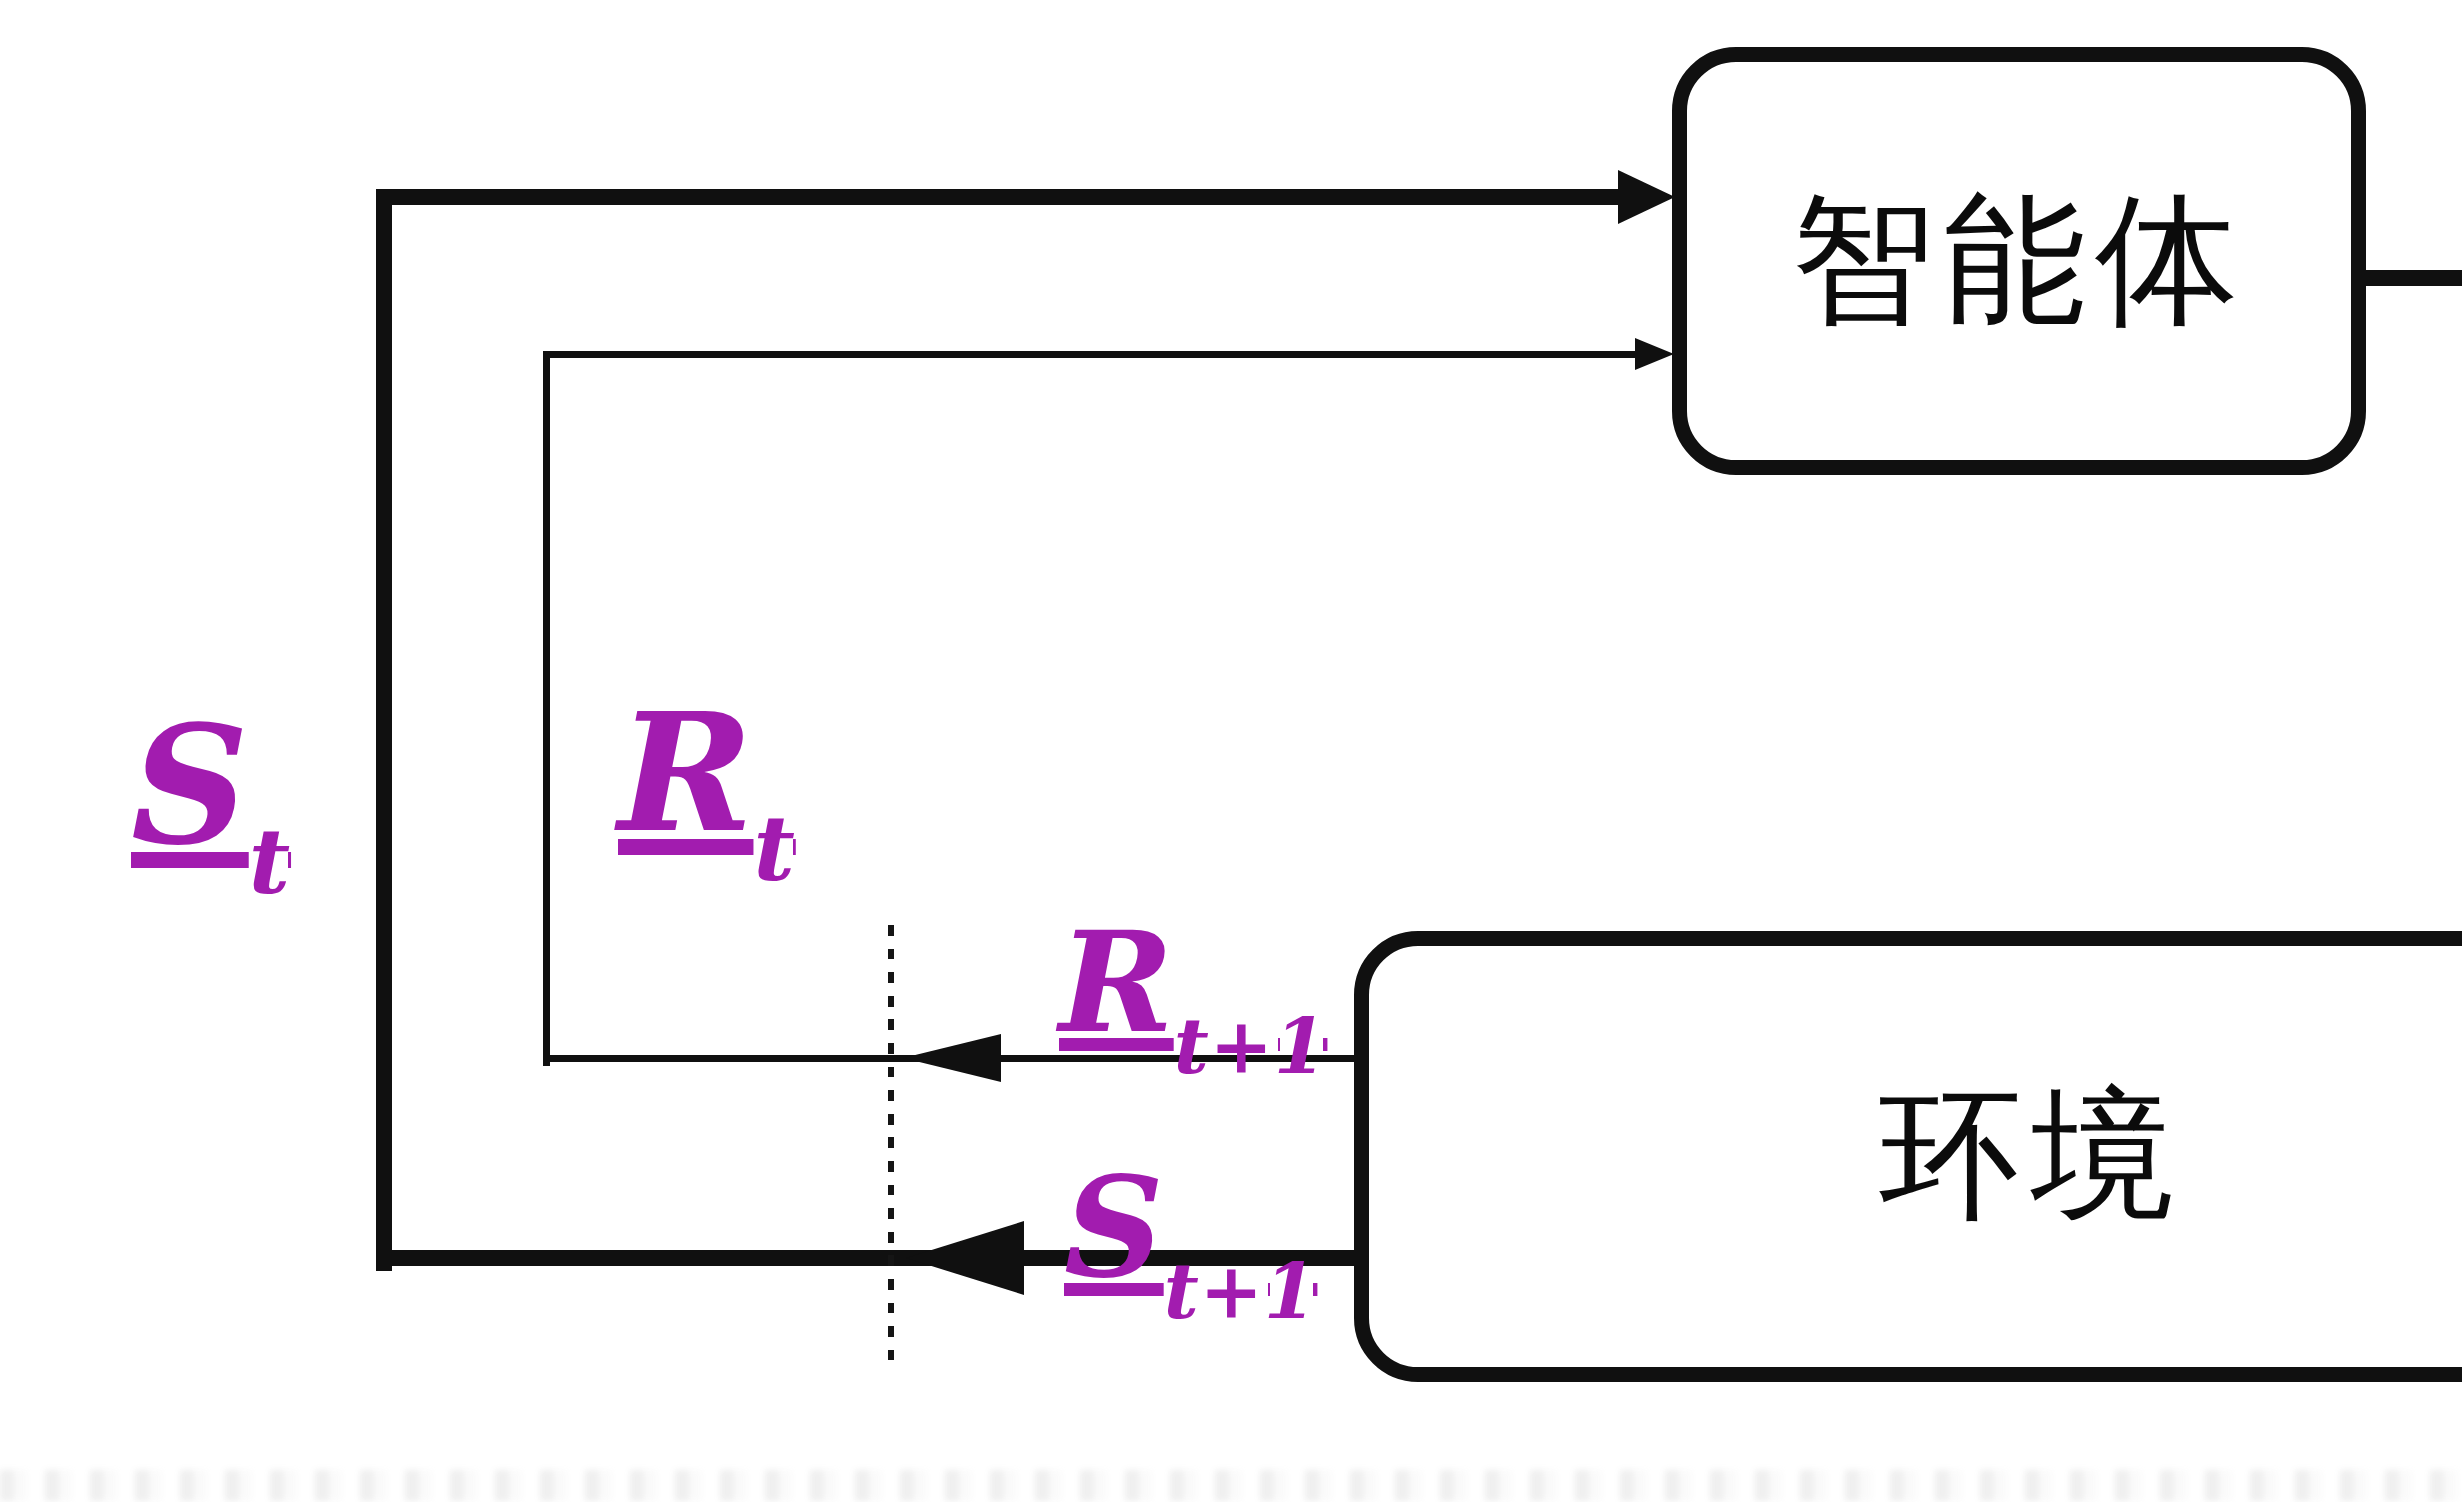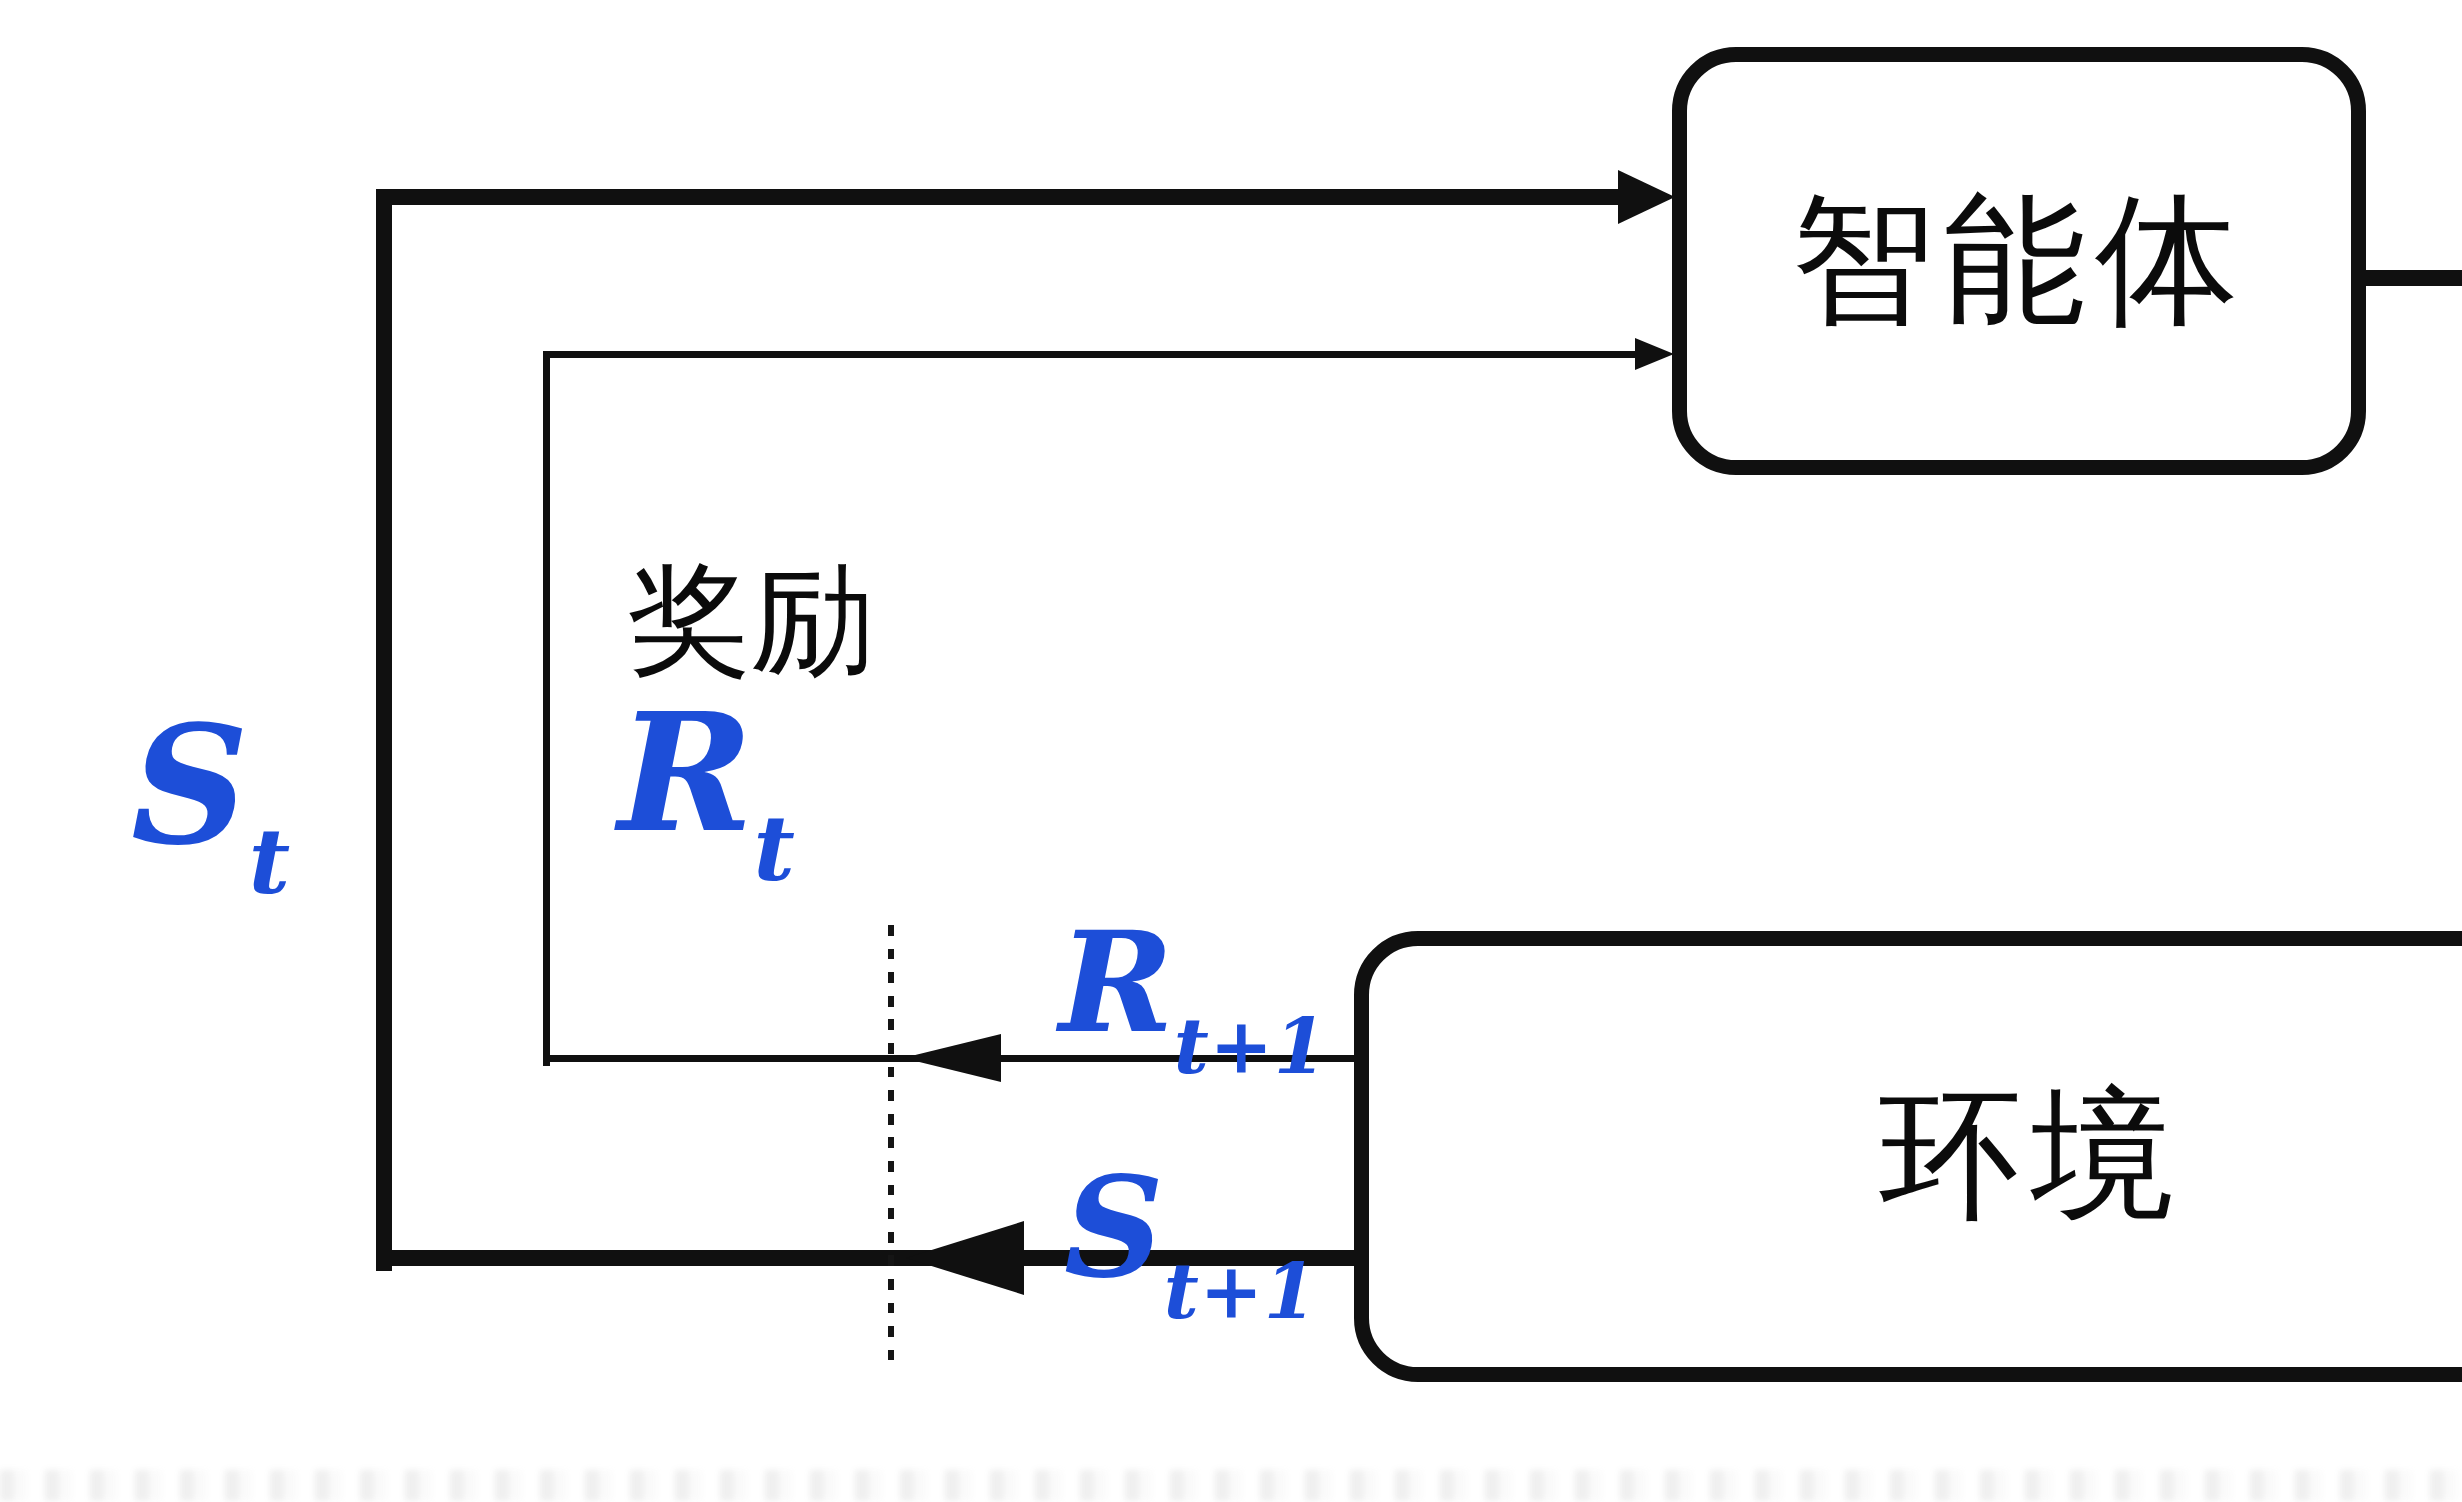--- a/index.html
+++ b/index.html
@@ -32,21 +32,21 @@
   .cn-label {
     position: absolute;
     font-family: "Liberation Serif", serif;
     font-size: 123px; line-height: 1;
     color: #0b0b0b; white-space: nowrap;
   }
   .math-label {
     position: absolute;
     font-family: "DejaVu Serif", serif;
     font-style: italic; font-weight: 600;
-    color: #1d4ed8; line-height: 1; white-space: nowrap;
+    color: #a21caf; line-height: 1; white-space: nowrap; text-decoration: underline;
   }
   .math-big  { font-size: 163px; }
   .math-mid  { font-size: 138px; }
   .math-label sub {
     font-size: 0.55em;
     font-style: italic;
     position: relative; top: 0.18em;
     letter-spacing: 0.01em;
   }
 
@@ -96,21 +96,20 @@
   </div>
 
   <div class="box" style="left:1354px; top:931px; width:1354px; height:451px;">
     <span class="box-label">环境</span>
   </div>
 
   <div class="math-label math-big" style="left:131px; top:704px;">
     <span>S</span><sub>t</sub>
   </div>
 
-  <div class="cn-label" style="left:628px; top:559px;">奖励</div>
   <div class="math-label math-big" style="left:618px; top:691px;">
     <span>R</span><sub>t</sub>
   </div>
 
   <div class="math-label math-mid" style="left:1059px; top:914px;">
     <span>R</span><sub>t+1</sub>
   </div>
   <div class="math-label math-mid" style="left:1064px; top:1159px;">
     <span>S</span><sub>t+1</sub>
   </div>

